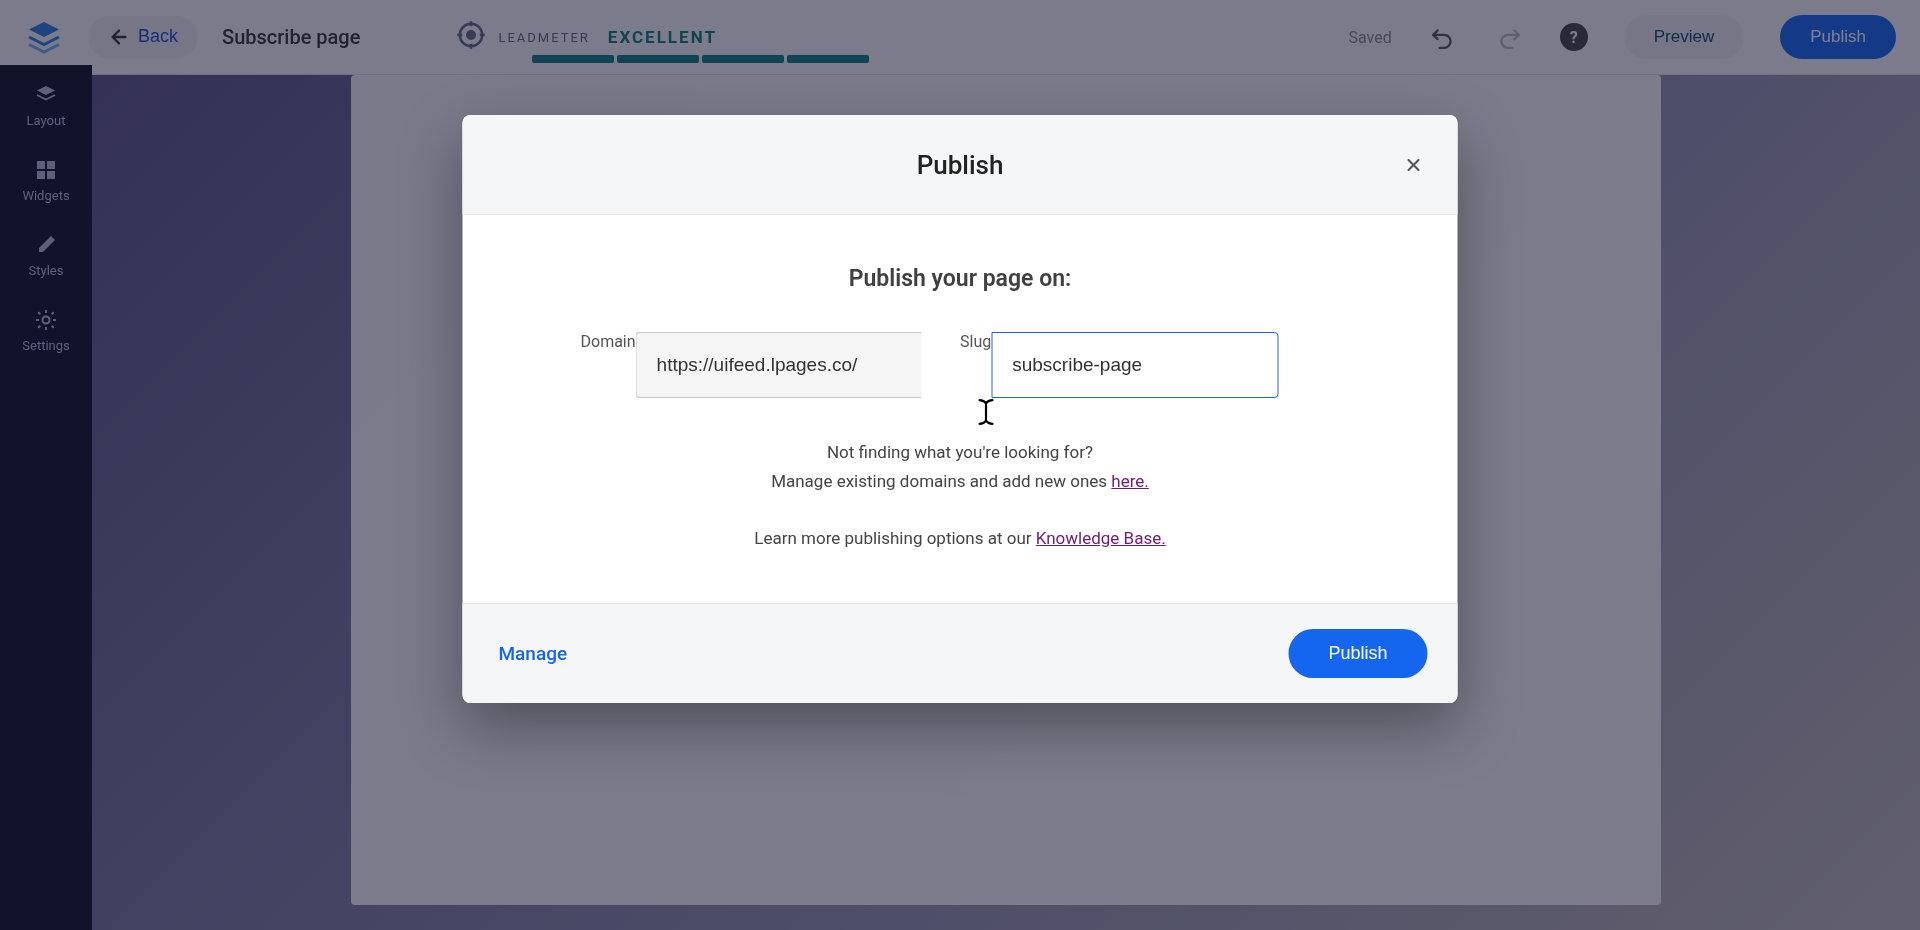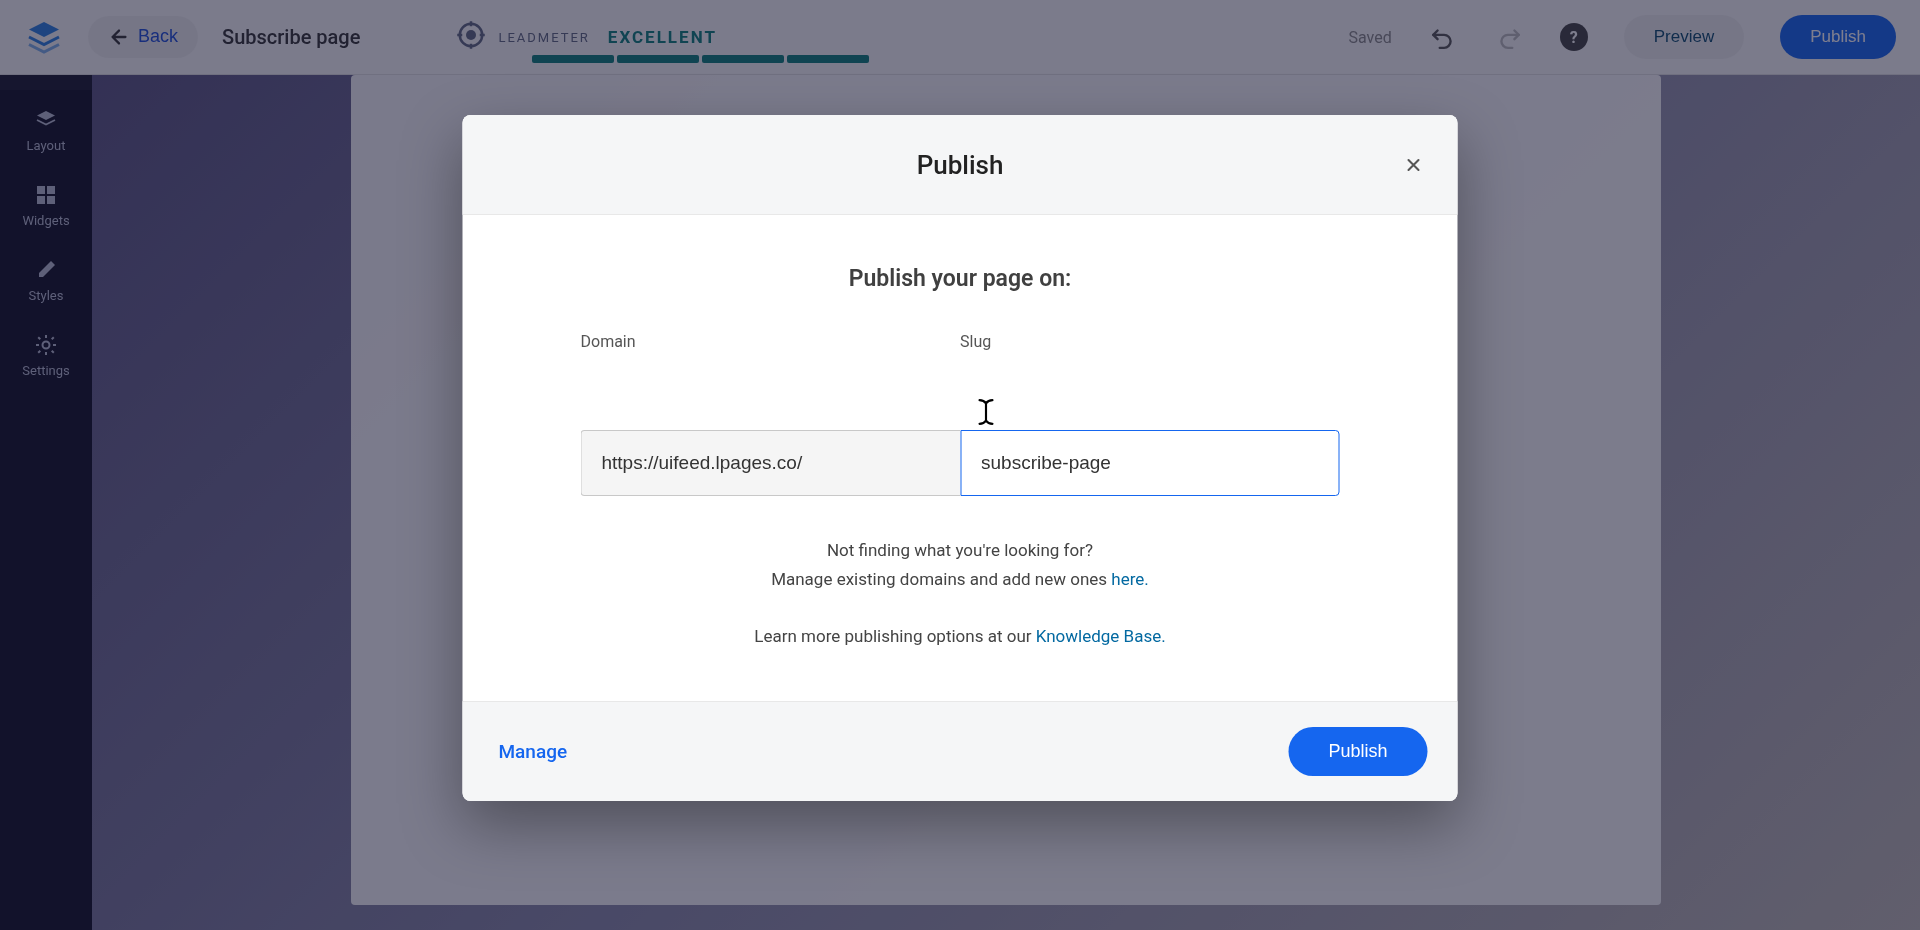--- a/index.html
+++ b/index.html
@@ -123,21 +123,21 @@
       border-radius: 24px;
       padding: 12px 30px;
       font-size: 17px;
       font-weight: 500;
       color: white;
       cursor: pointer;
     }
     .sidebar {
       position: absolute;
       left: 0;
-      top: 90px;
+      top: 65px;
       bottom: 0;
       width: 92px;
       background: #101025;
       display: flex;
       flex-direction: column;
       align-items: center;
       padding-top: 18px;
       gap: 30px;
     }
     .sidebar-item {
@@ -221,58 +221,57 @@
       font-size: 23px;
       font-weight: 600;
       color: #404040;
       margin-bottom: 40px;
     }
     .field-row {
       display: flex;
     }
     .field {
       display: flex;
-      flex-direction: column;
+      flex-direction: row;
       flex: 1;
-      gap: 40px;
     }
     .field-label {
       font-size: 16px;
       color: #555;
       margin-bottom: 10px;
     }
     .field-input {
       height: 66px;
       border: 1px solid #c8c8c8;
       padding: 0 20px;
       font-size: 19px;
       color: #333;
       outline: none;
-      margin-top: 29px;
     }
     .domain-input {
       background: #f5f5f5;
       border-radius: 4px 0 0 4px;
       border-right: none;
     }
     .slug-input {
       background: white;
       border-radius: 0 4px 4px 0;
       border-color: #1566ef;
       border-width: 1.5px;
     }
     .helper-text {
       text-align: center;
       margin-top: 40px;
       font-size: 17px;
       color: #444;
       line-height: 1.7;
     }
     .helper-text a {
-      color: #0369a1;
+      color: #701a75;
+      text-decoration: underline;
       cursor: pointer;
     }
     .modal-footer {
       height: 100px;
       background: #f5f6f7;
       border-radius: 0 0 8px 8px;
       border-top: 1px solid #e8e8e8;
       display: flex;
       align-items: center;
       justify-content: space-between;

